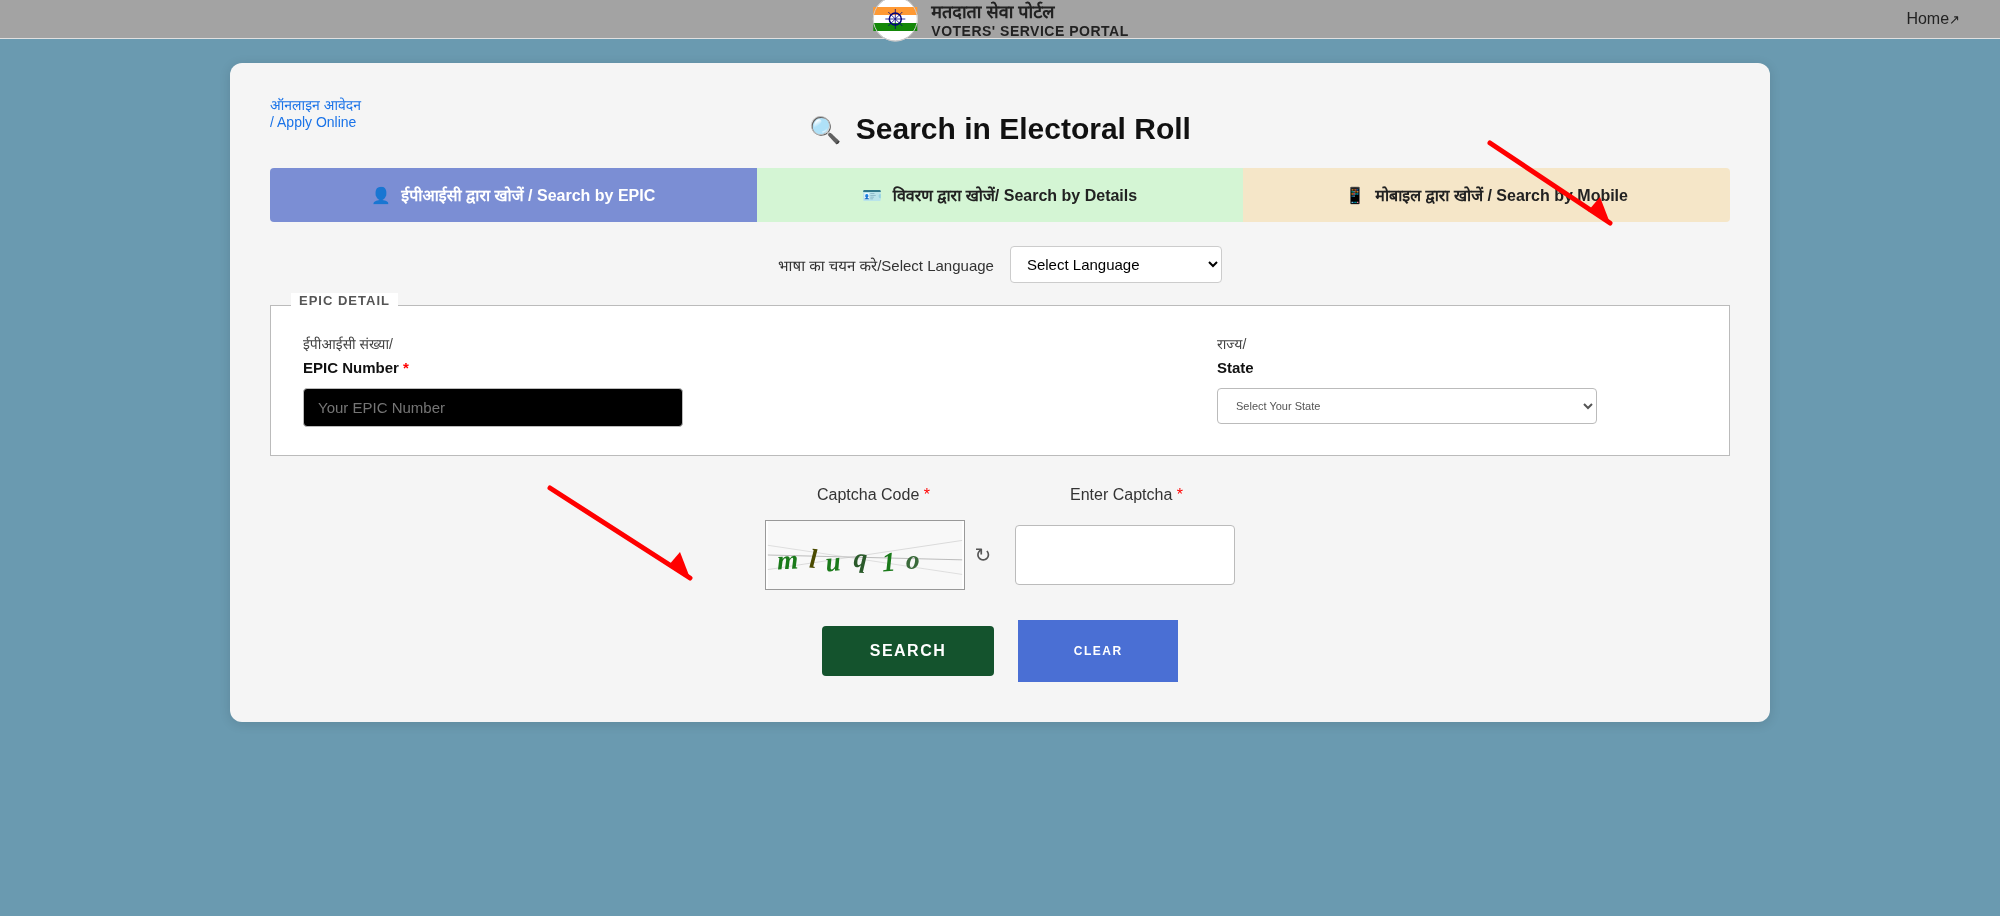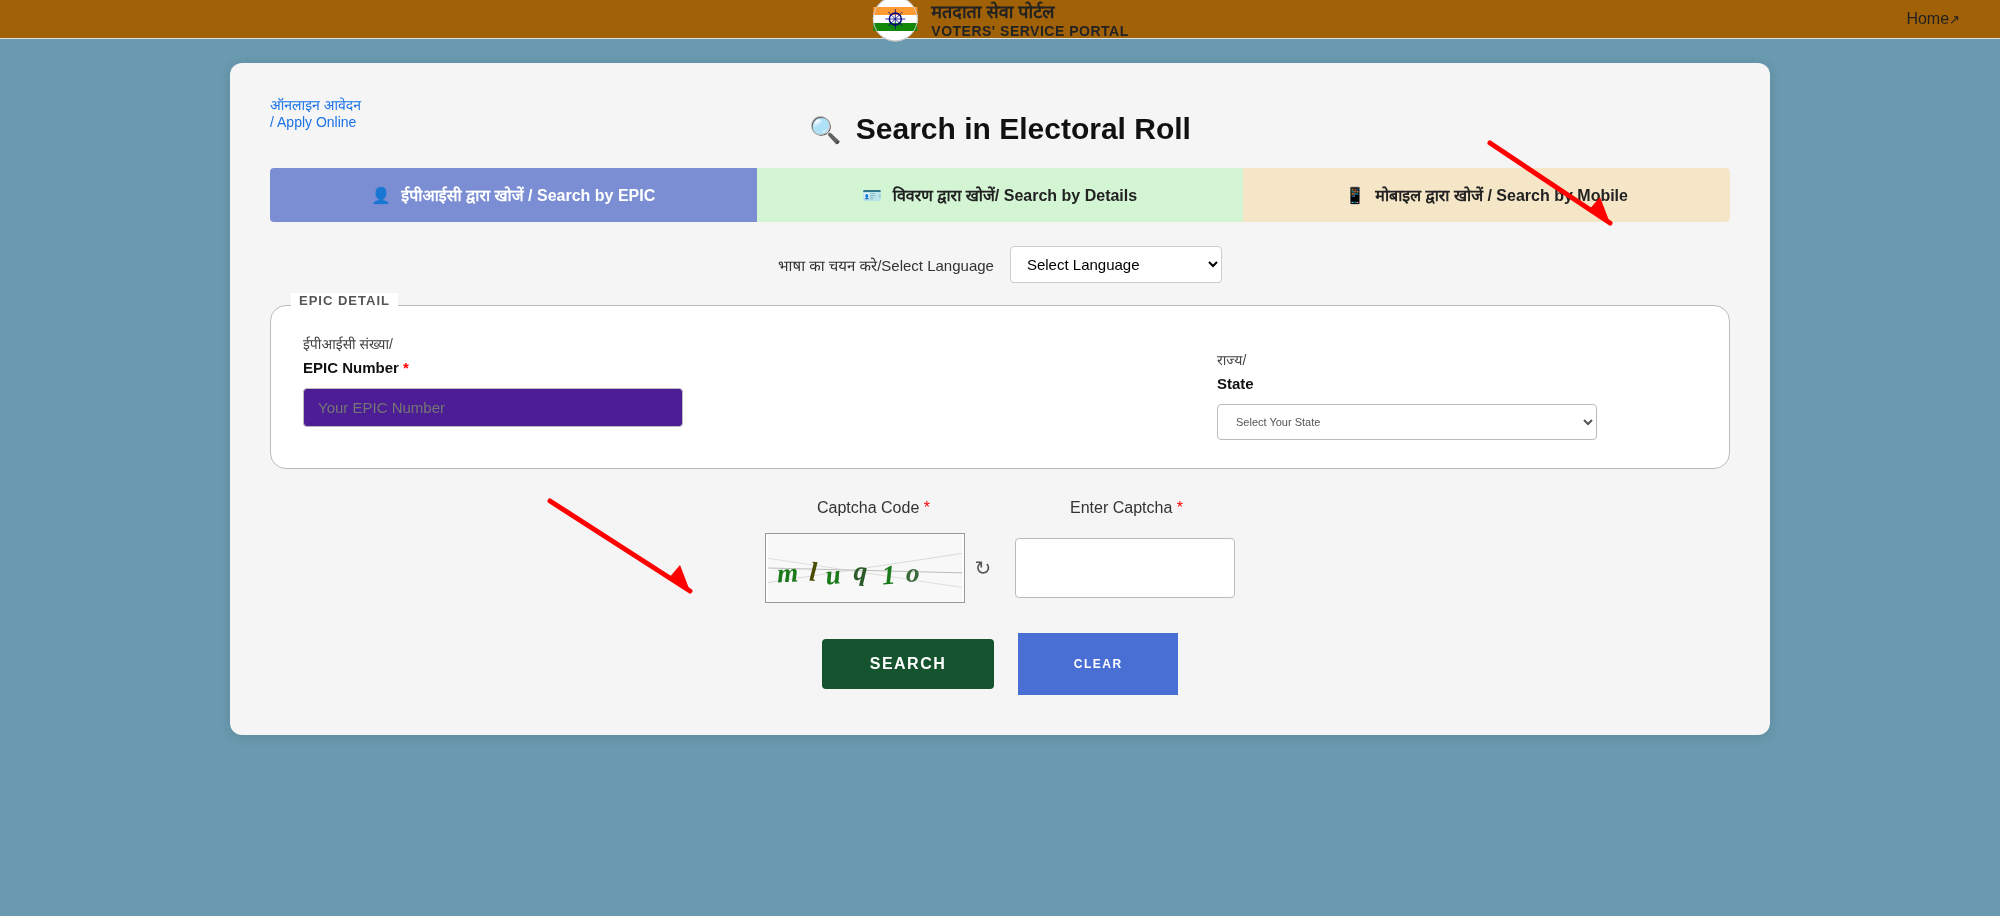--- a/index.html
+++ b/index.html
@@ -8,21 +8,21 @@
       background: #6a9ab0;
       min-height: 100vh;
       display: flex;
       flex-direction: column;
       align-items: center;
     }
 
     
     .header {
       width: 100%;
-      background: #a16207;
+      background: #a3a3a3;
       display: flex;
       align-items: center;
       justify-content: space-between;
       padding: 10px 40px;
       border-bottom: 1px solid #e0e0e0;
       position: relative;
     }
     .header-center {
       display: flex;
       align-items: center;
@@ -162,21 +162,21 @@
       border: 1px solid #ccc;
       border-radius: 4px;
       font-size: 15px;
       background: #fff;
       cursor: pointer;
     }
 
     
     .epic-detail-box {
       border: 1.5px solid #bbb;
-      border-radius: 16px;
+      border-radius: 0;
       padding: 28px 32px 28px 32px;
       margin-bottom: 30px;
       background: #fff;
       position: relative;
     }
     .epic-detail-legend {
       position: absolute;
       top: -13px;
       left: 20px;
       background: #fff;
@@ -196,42 +196,41 @@
       flex-direction: column;
       gap: 6px;
     }
     .field-group-epic {
       flex: 1;
       max-width: 480px;
     }
     .field-group-state {
       flex: 1;
       max-width: 480px;
-      margin-top: 16px;
     }
     .field-label-small {
       font-size: 14px;
       color: #444;
     }
     .field-label-main {
       font-size: 15px;
       font-weight: bold;
       color: #111;
     }
     .required-star {
       color: red;
     }
     .field-input {
       width: 380px;
       padding: 10px 14px;
       border: 1px solid #bbb;
       border-radius: 4px;
       font-size: 15px;
       color: #888;
-      background: #4c1d95;
+      background: #000000;
       margin-top: 6px;
     }
     .field-select {
       width: 380px;
       padding: 10px 14px;
       border: 1px solid #bbb;
       border-radius: 4px;
       font-size: 11px;
       color: #555;
       background: #fff;

